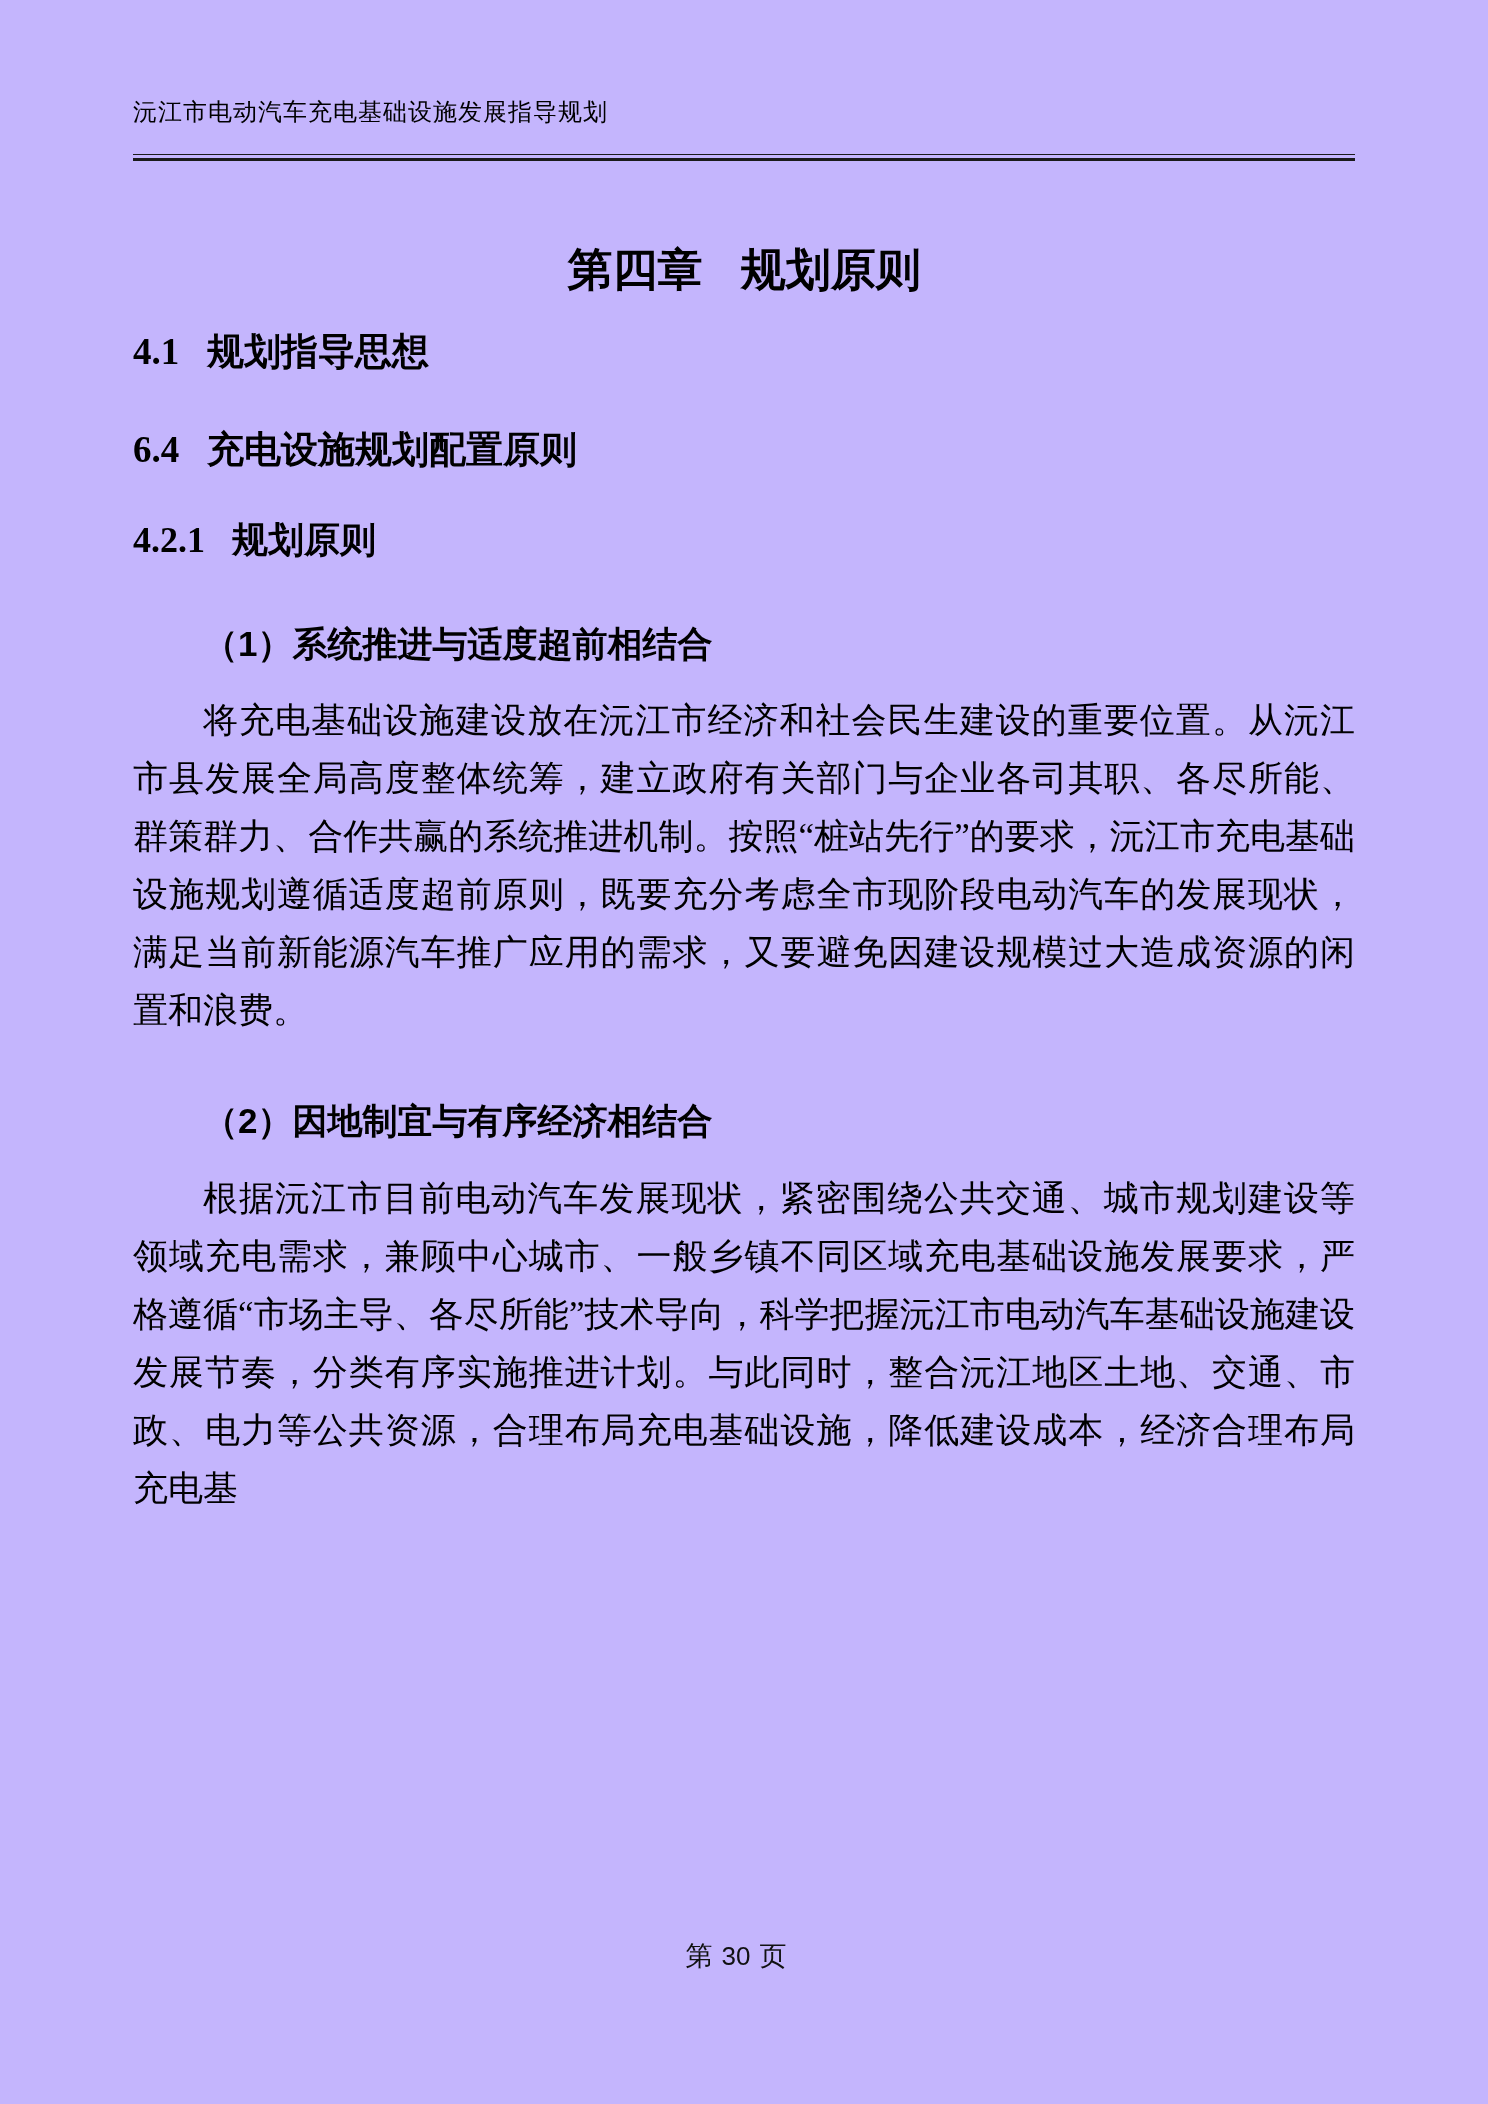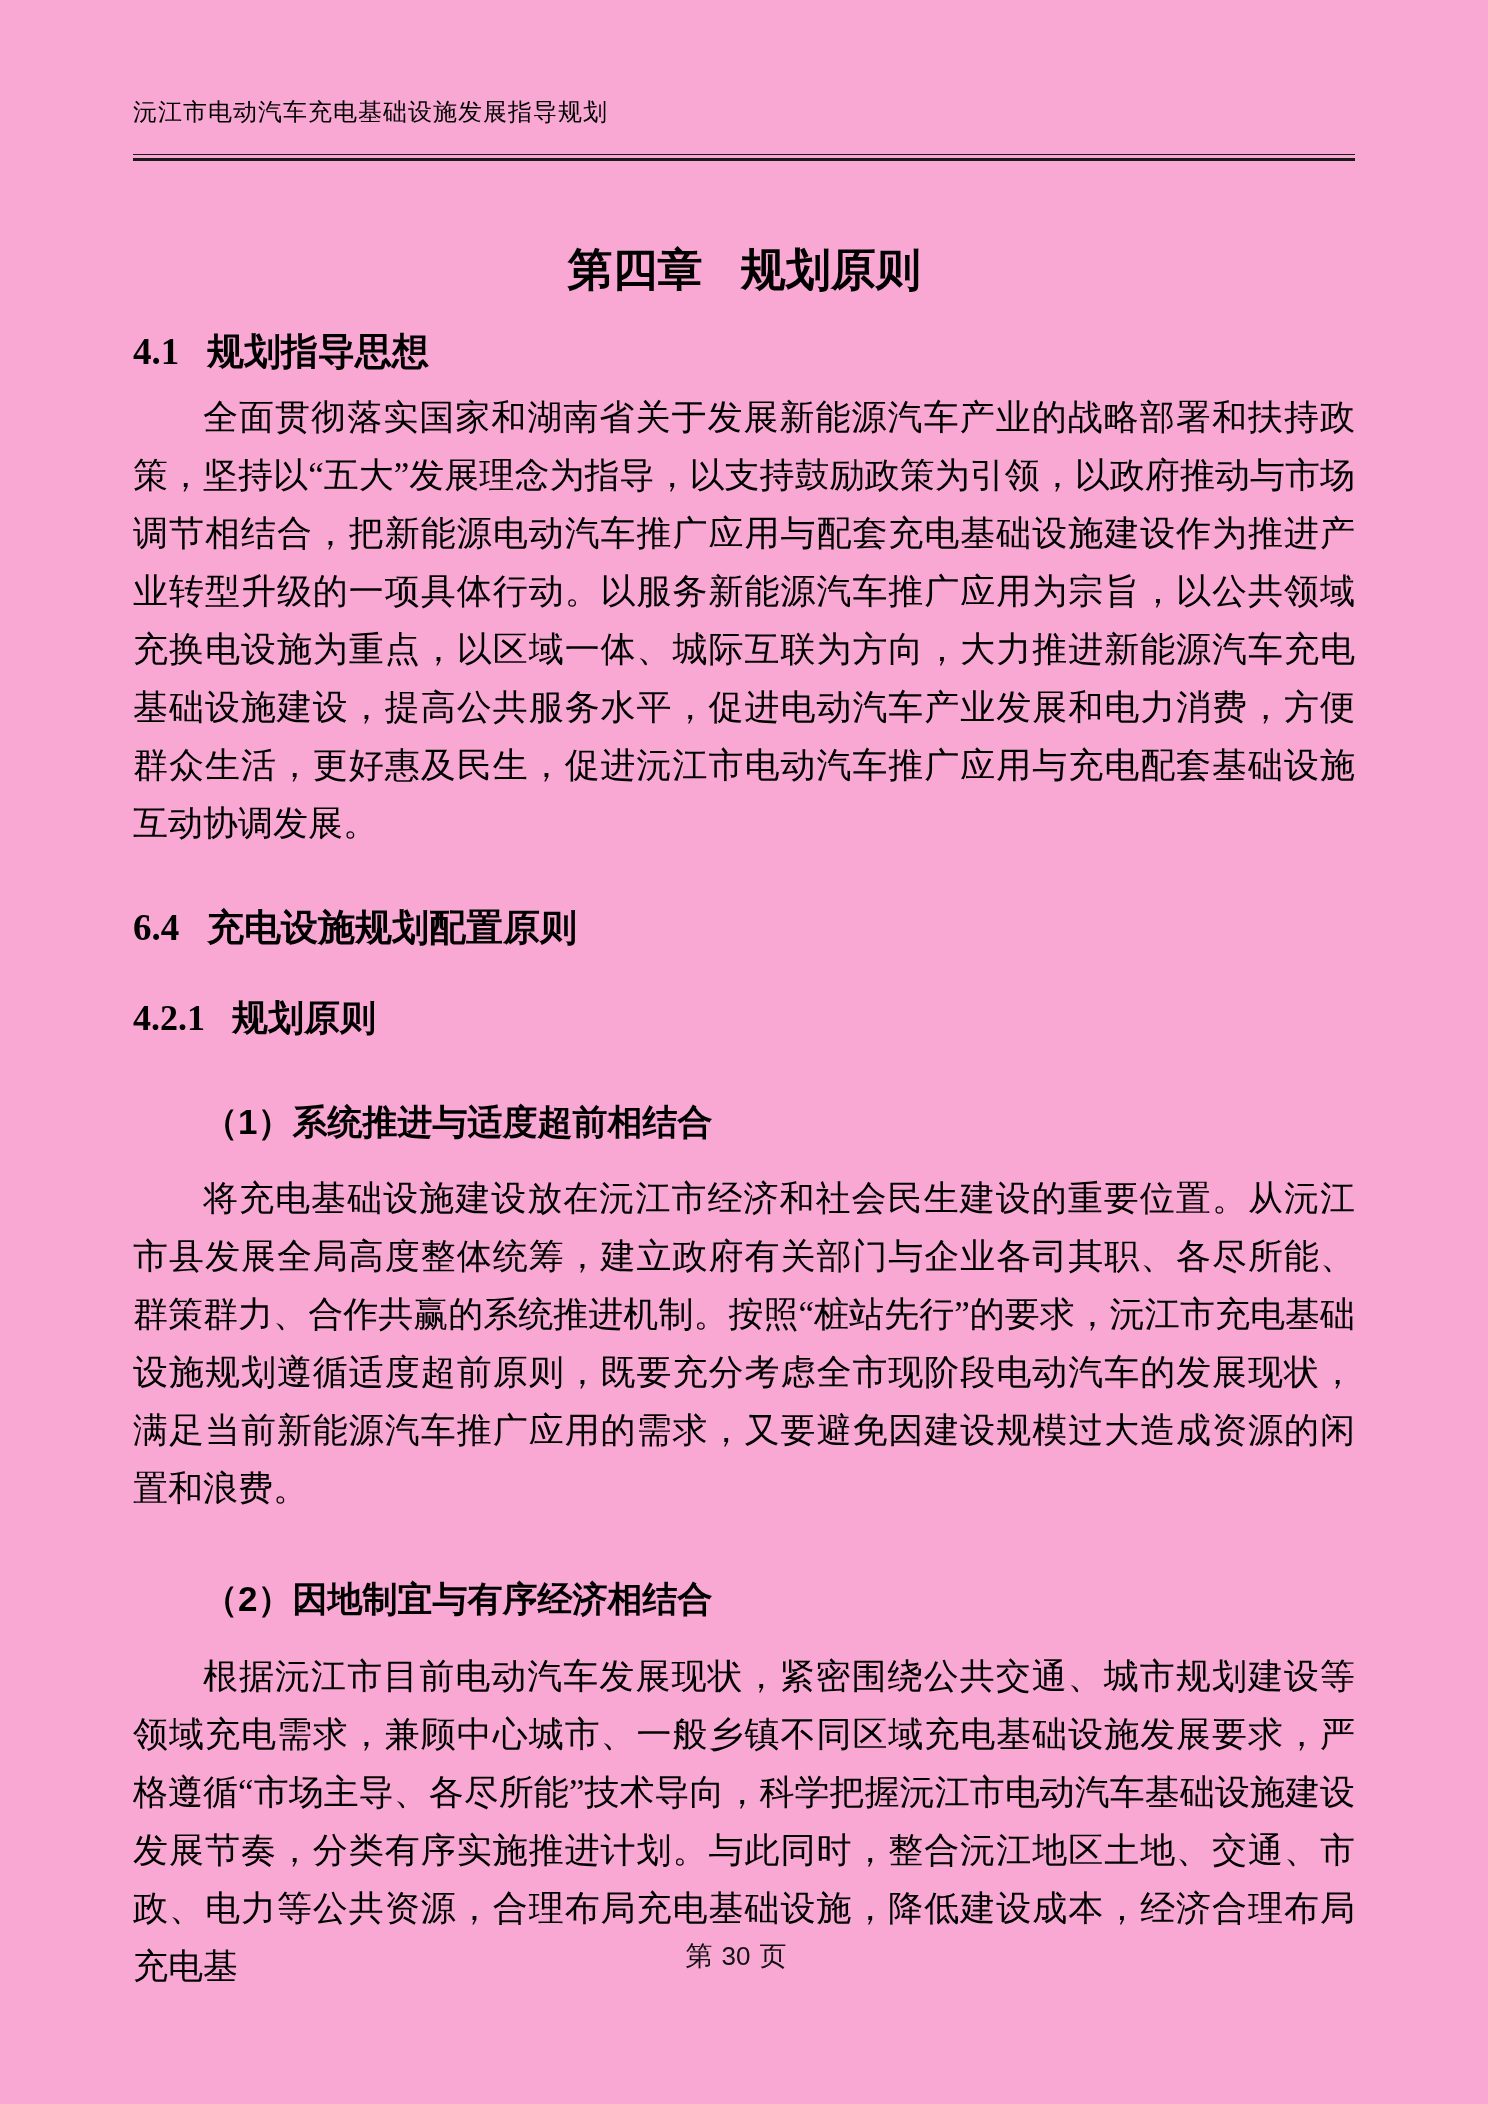--- a/index.html
+++ b/index.html
@@ -4,21 +4,21 @@
 <style>
   html, body {
     margin: 0;
     padding: 0;
     background: #ffffff;
   }
   .page {
     position: relative;
     width: 1488px;
     height: 2104px;
-    background: #f9a8d4;
+    background: #c4b5fd;
     color: #000000;
     font-family: "Liberation Serif", "DejaVu Serif", serif;
     overflow: hidden;
   }
   .content {
     padding: 96px 133px 0 133px;
   }
   
   .doc-header-title {
     font-size: 24px;
@@ -105,21 +105,20 @@
     </div>
 
     <div class="chapter-heading">
       <span class="chapter-num">第四章</span><span>规划原则</span>
     </div>
 
     <div class="section-heading h-41">
       <span class="sec-num">4.1</span><span>规划指导思想</span>
     </div>
 
-    <div class="para para-41">全面贯彻落实国家和湖南省关于发展新能源汽车产业的战略部署和扶持政策，坚持以“五大”发展理念为指导，以支持鼓励政策为引领，以政府推动与市场调节相结合，把新能源电动汽车推广应用与配套充电基础设施建设作为推进产业转型升级的一项具体行动。以服务新能源汽车推广应用为宗旨，以公共领域充换电设施为重点，以区域一体、城际互联为方向，大力推进新能源汽车充电基础设施建设，提高公共服务水平，促进电动汽车产业发展和电力消费，方便群众生活，更好惠及民生，促进沅江市电动汽车推广应用与充电配套基础设施互动协调发展。</div>
 
     <div class="section-heading h-42">
       <span class="sec-num">6.4</span><span>充电设施规划配置原则</span>
     </div>
 
     <div class="section-heading h-421">
       <span class="sec-num">4.2.1</span><span>规划原则</span>
     </div>
 
     <div class="sub-heading">（1）系统推进与适度超前相结合</div>

